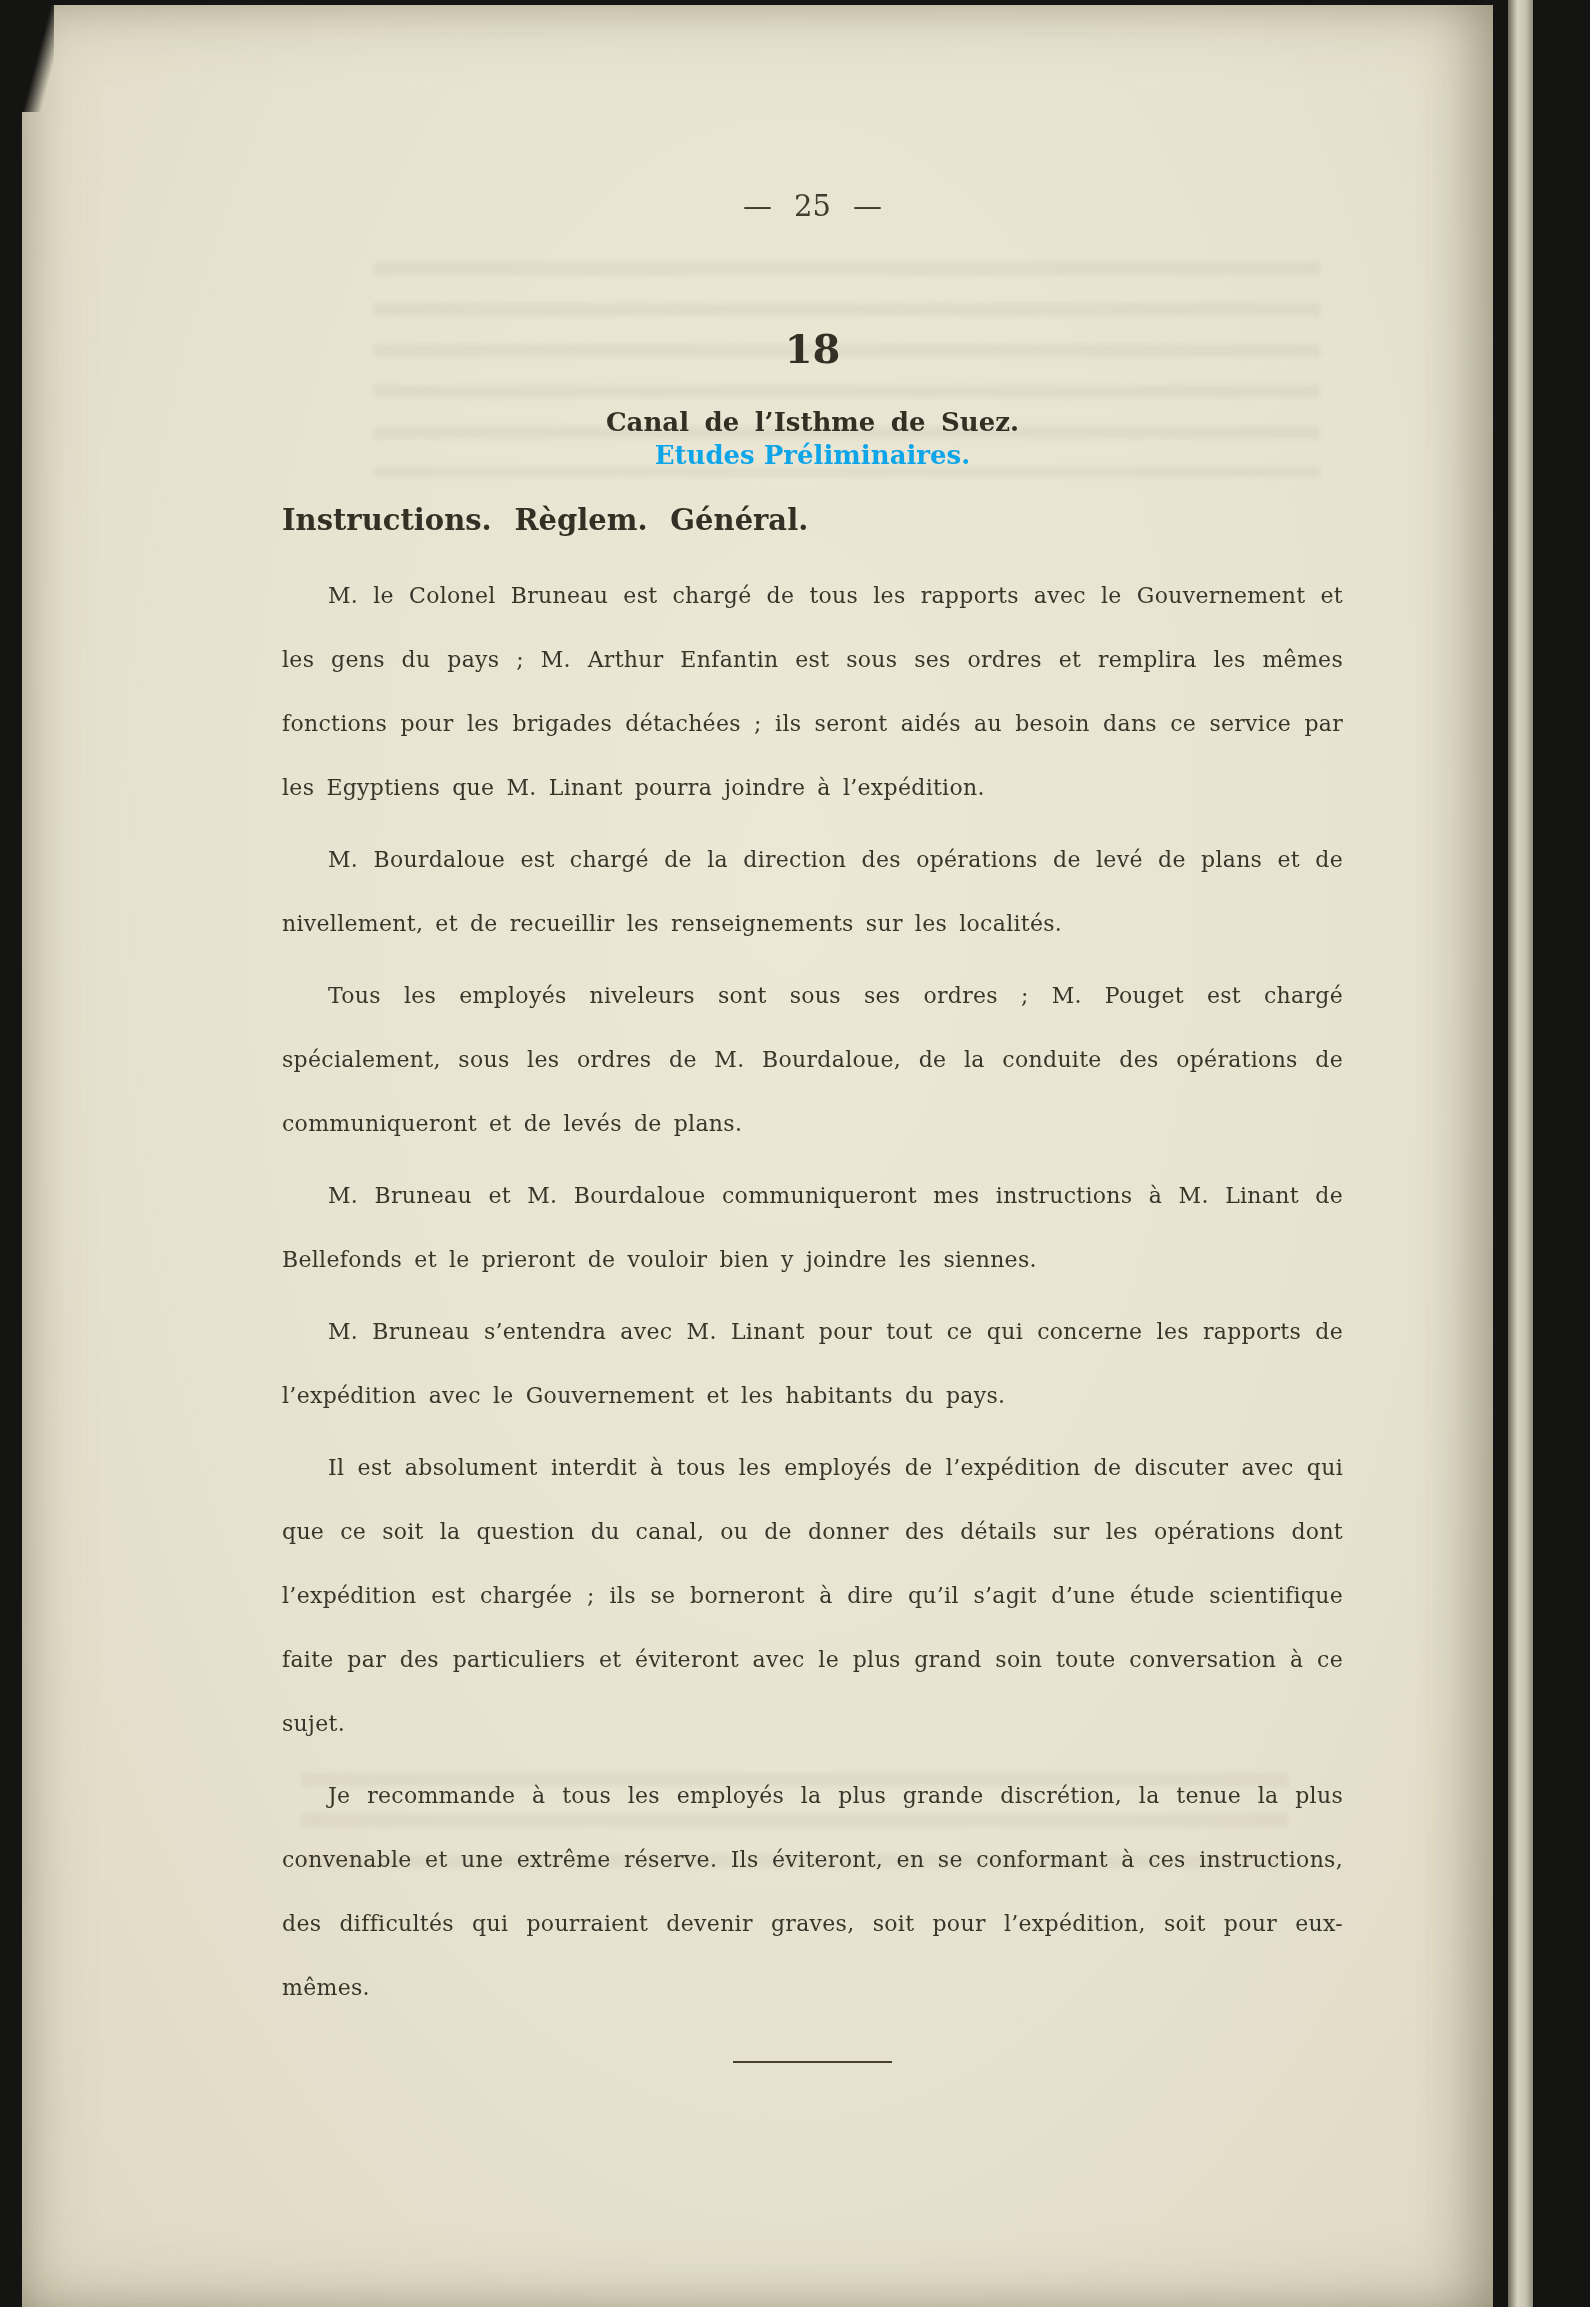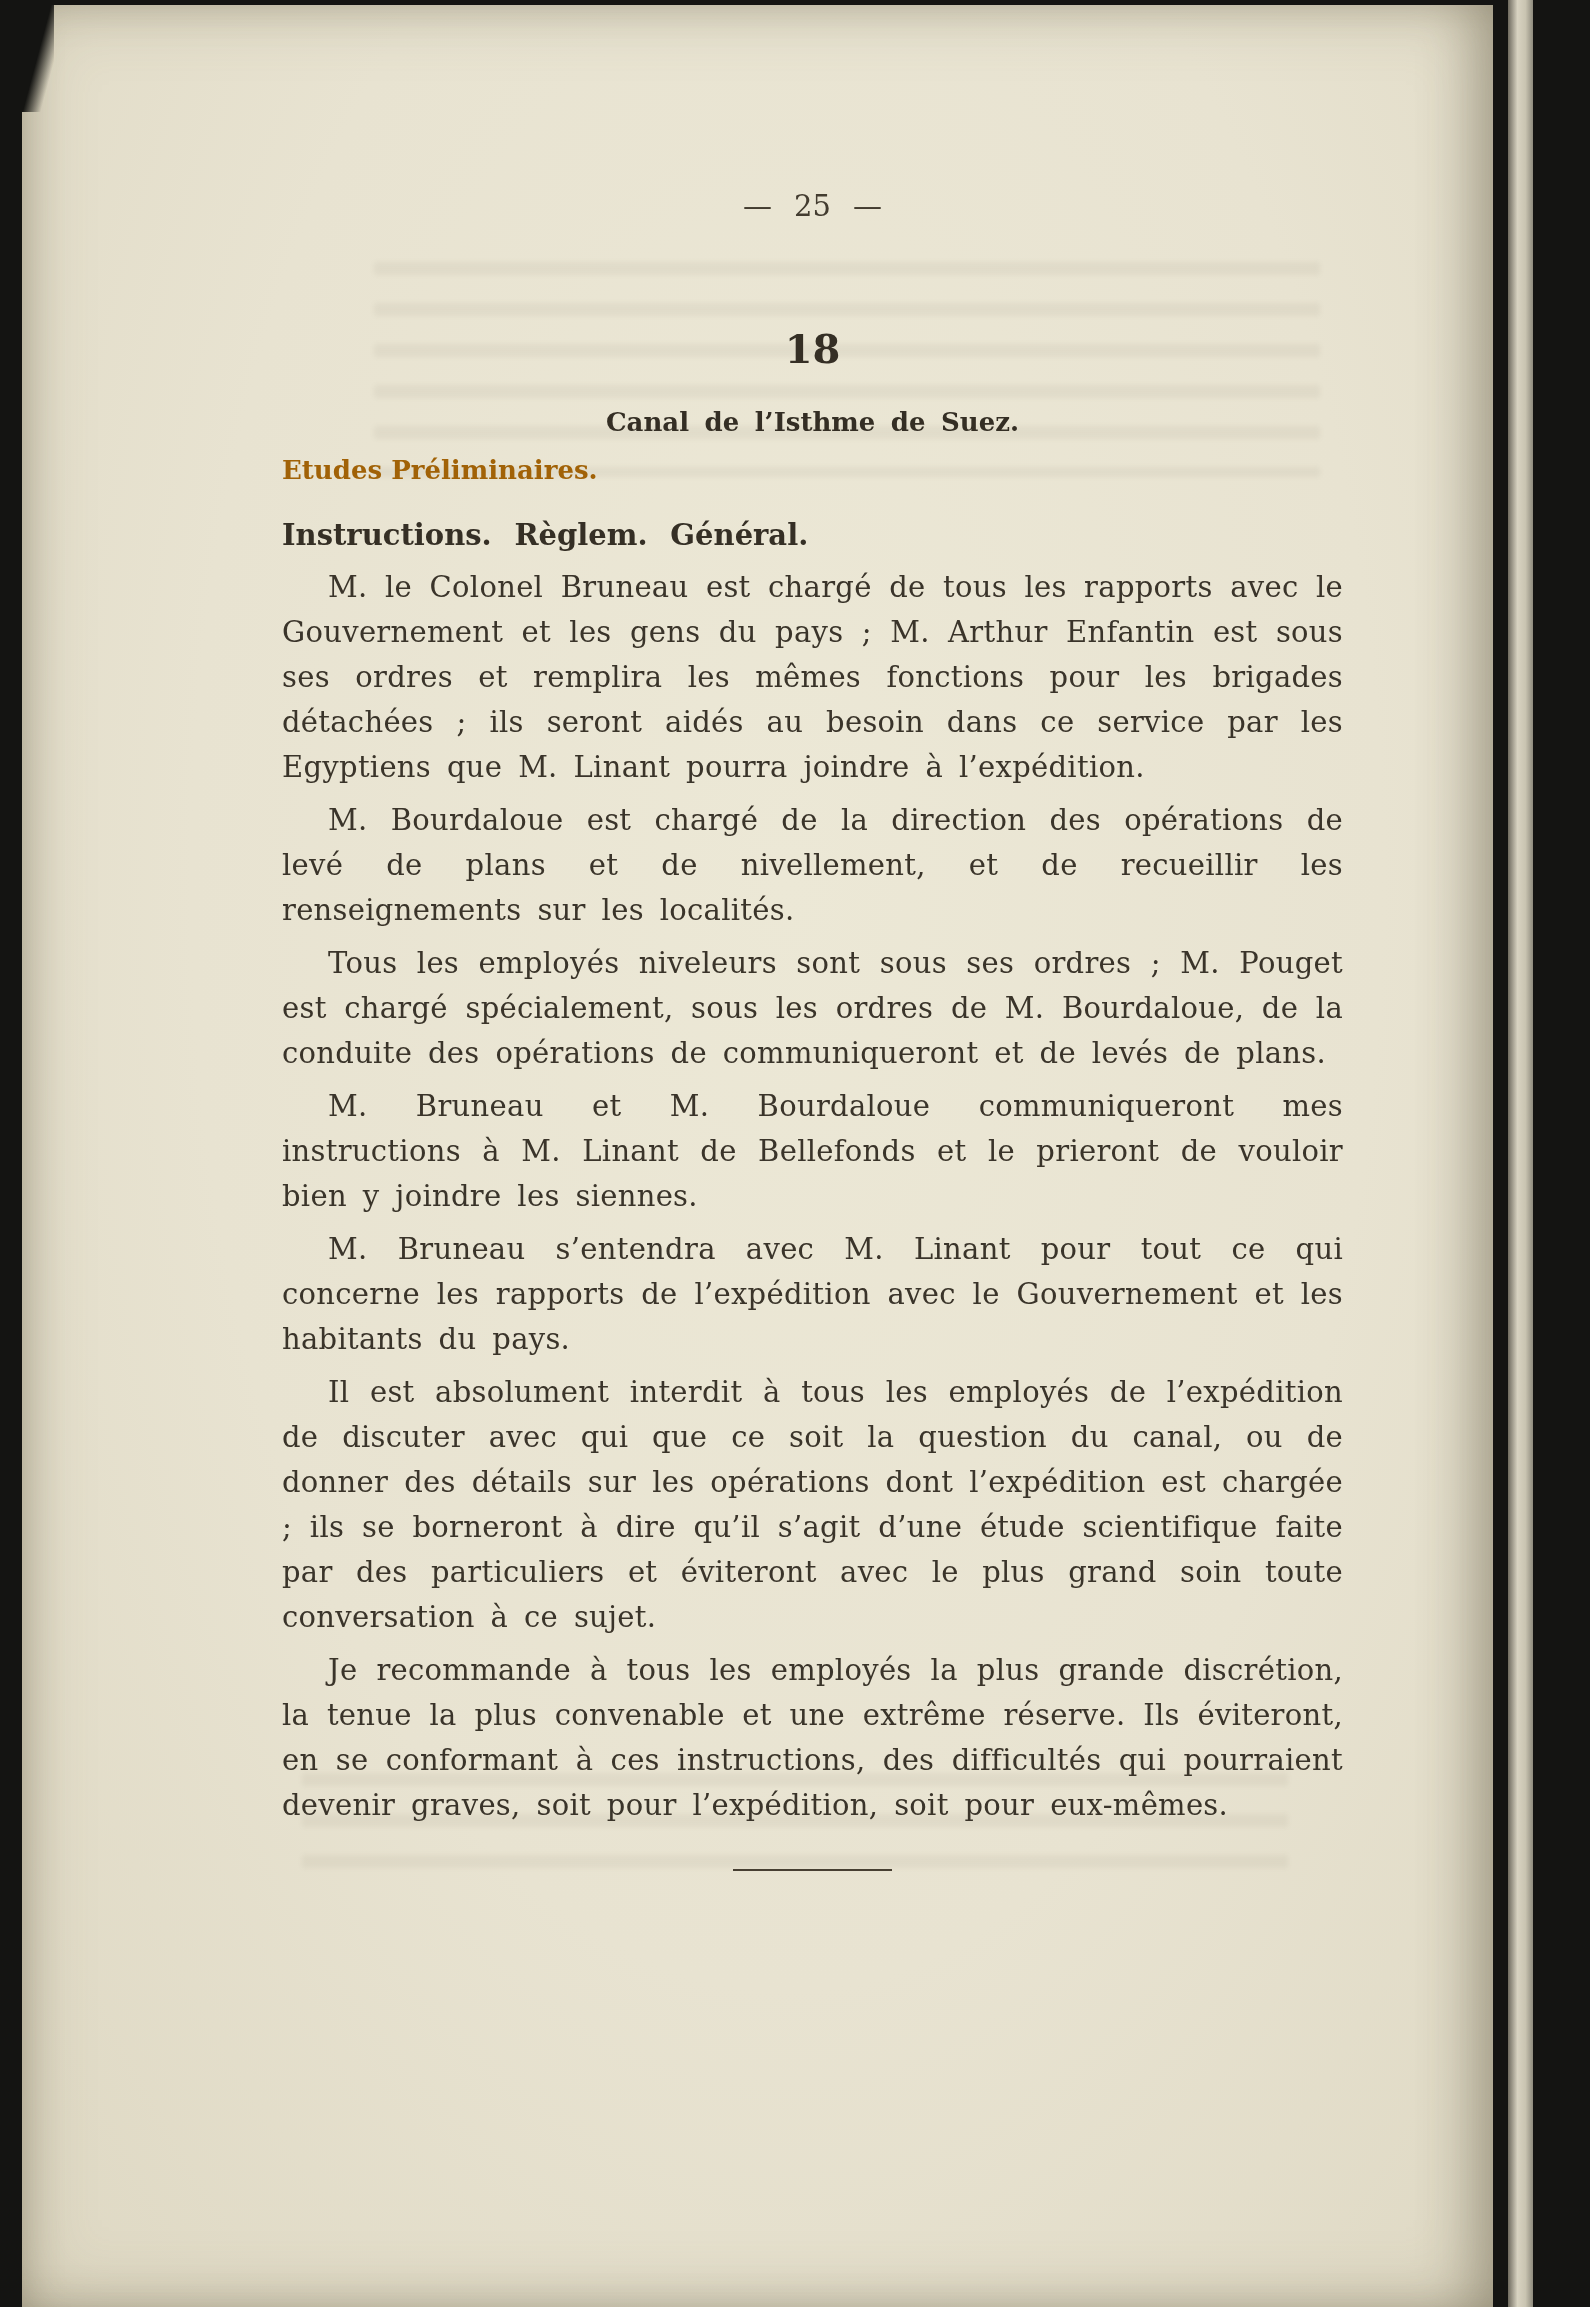--- a/index.html
+++ b/index.html
@@ -81,36 +81,37 @@
   }
   .article-title {
     margin-top: 35px;
     text-align: center;
     font-size: 26px;
     font-weight: 700;
     word-spacing: 6.4px;
     color: #342e24;
   }
   .article-subtitle {
-    margin-top: 18px;
+    margin-top: 3px;
+    text-align: center;
     font-size: 26px;
     font-weight: 700;
-    color: #a16207;
+    color: #0ea5e9;
   }
   .article-heading {
     margin-top: 33px;
     font-size: 29px;
     font-weight: 700;
     word-spacing: 12.7px;
     color: #352f25;
   }
   .body-text {
-    margin-top: 13px;
-    font-size: 29px;
-    line-height: 45px;
+    margin-top: 27px;
+    font-size: 22px;
+    line-height: 64px;
     text-align: justify;
     letter-spacing: 0.3px;
     word-spacing: 0.22em;
   }
   .body-text p {
     margin: 0 0 8px 0;
     text-indent: 46px;
   }
   .section-divider-rule {
     width: 159px;

